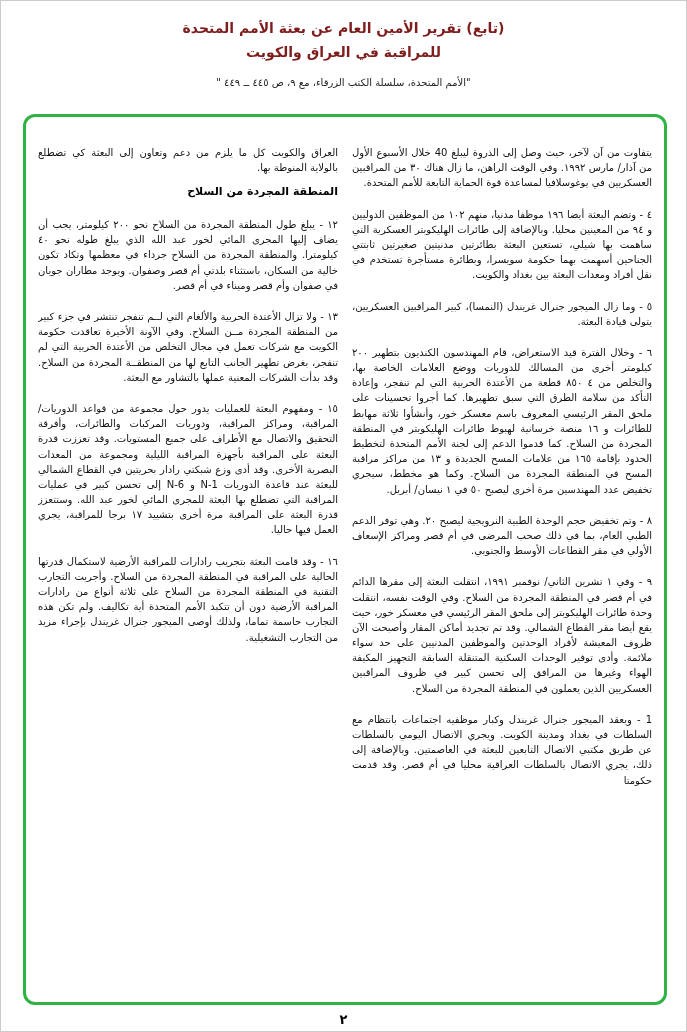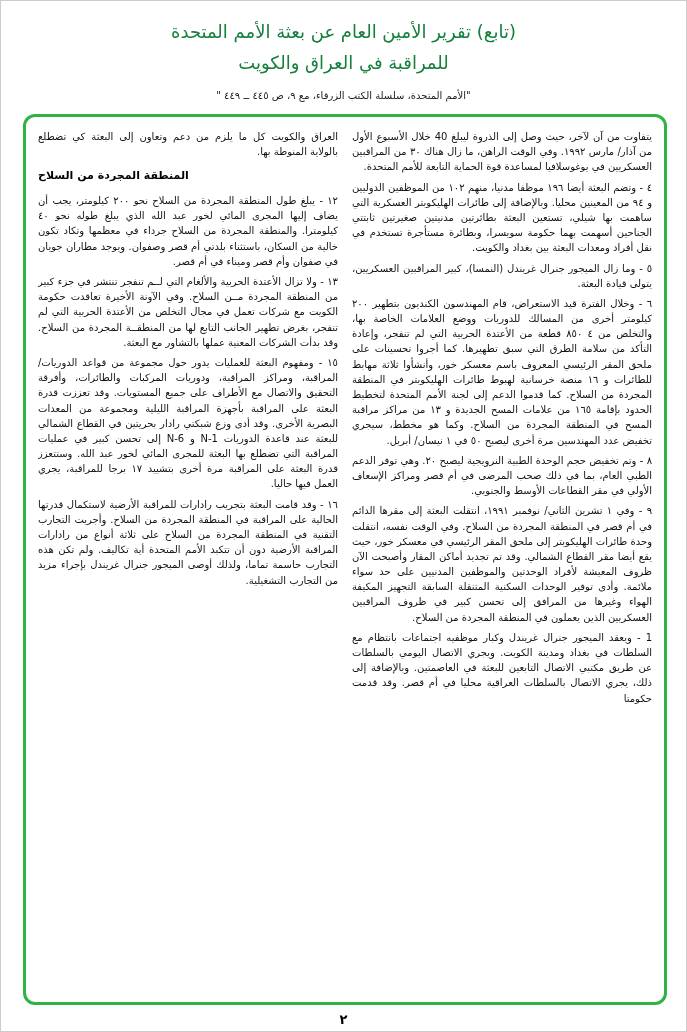--- a/index.html
+++ b/index.html
@@ -18,24 +18,24 @@
     box-sizing: border-box;
     overflow: hidden;
     color: #111111;
   }
   .page-header {
     text-align: center;
     padding-top: 16px;
     direction: rtl;
   }
   .title-line {
-    font-weight: normal;
-    font-size: 18px;
+    font-weight: bold;
+    font-size: 14px;
     line-height: 1.7;
-    color: #15803d;
+    color: #7f1d1d;
   }
   .source-line {
     font-size: 10px;
     margin-top: 12px;
     color: #222222;
   }
   .content-border {
     position: absolute;
     left: 22px;
     right: 19px;
@@ -56,24 +56,24 @@
   }
   .col {
     flex: 1 1 0;
     direction: rtl;
     text-align: justify;
     font-size: 10px;
     line-height: 1.52;
     overflow: hidden;
   }
   .col p {
-    margin: 0 0 5px 0;
+    margin: 16px 0 5px 0;
   }
   .section-heading {
-    text-align: left;
+    text-align: right;
     font-weight: bold;
     font-size: 11px;
     margin: 9px 0 8px 0;
     color: #000000;
   }
   .page-number {
     position: absolute;
     bottom: 4px;
     left: 0;
     width: 100%;

